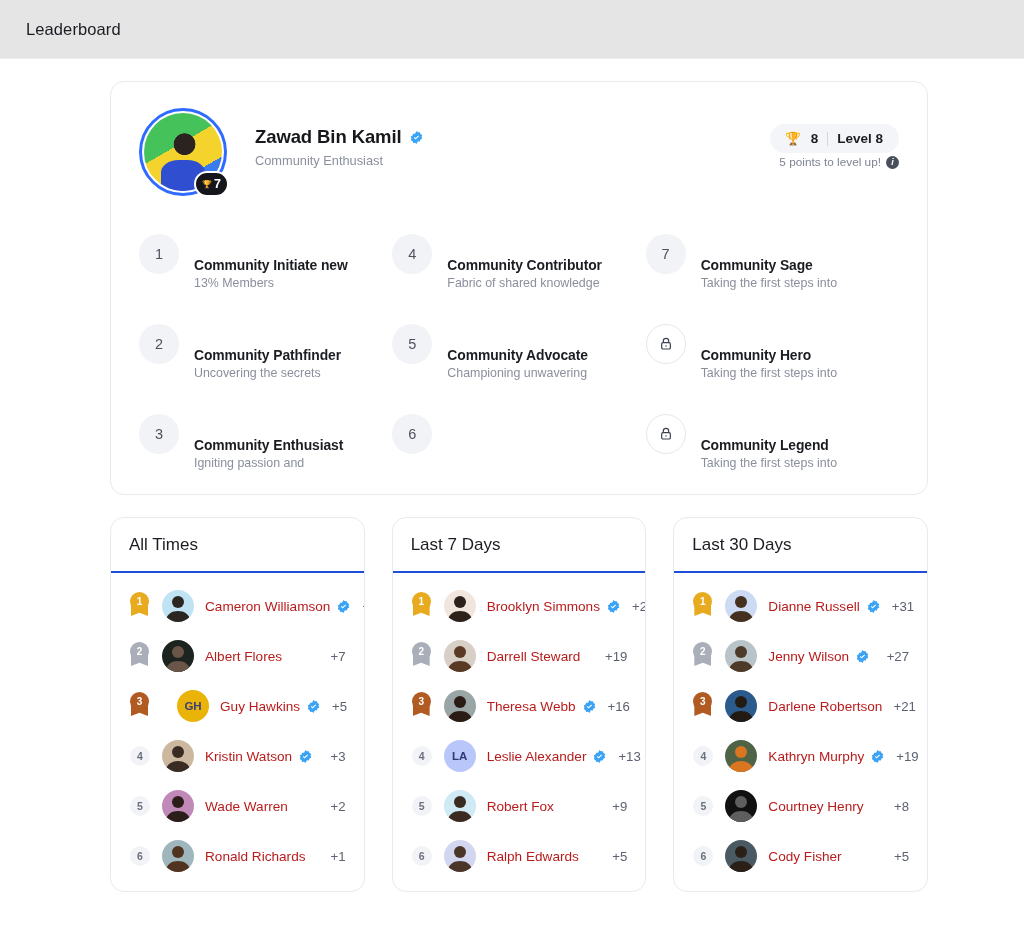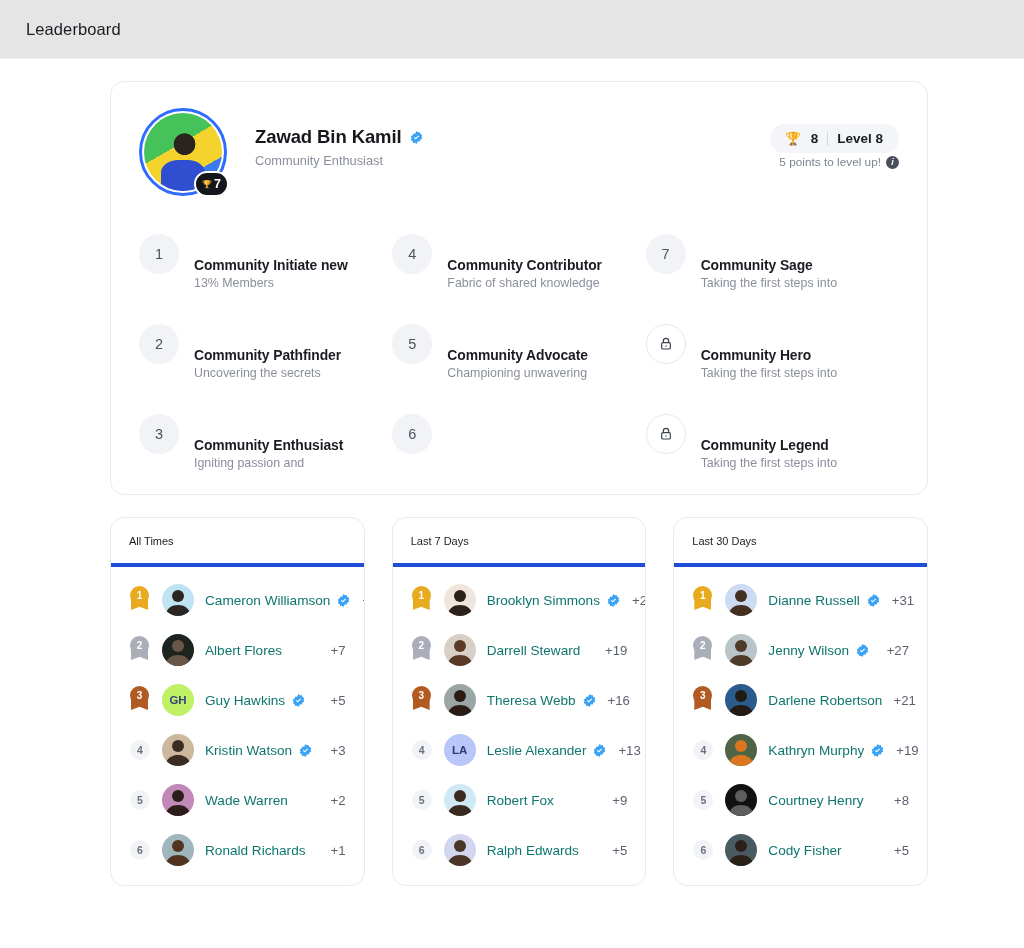--- a/index.html
+++ b/index.html
@@ -110,22 +110,22 @@
   .boards {
     margin-top: 22px;
     display: grid;
     grid-template-columns: repeat(3, 1fr);
     gap: 27px;
     padding-bottom: 26px;
   }
   .board { overflow: hidden; }
   .board-head {
     padding: 17px 18px 16px 18px;
-    border-bottom: 4px solid #1d4ed8;
-    font-size: 11px; font-weight: 400; color: #1b1d23;
+    border-bottom: 2px solid #1d4ed8;
+    font-size: 17px; font-weight: 400; color: #1b1d23;
   }
   .board-body { padding: 8px 0 10px 0; }
 
   .row { display: flex; align-items: center; padding: 9px 18px; gap: 11px; }
   .rank { width: 22px; flex: 0 0 22px; display: flex; justify-content: center; }
 
   .rank-plain {
     width: 20px; height: 20px; border-radius: 50%;
     background: #f2f3f7; color: #6b7080;
     font-size: 10.5px; font-weight: 600;
@@ -144,21 +144,21 @@
     clip-path: polygon(0 0, 100% 0, 100% 100%, 50% 70%, 0 100%);
   }
 
   .row-avatar {
     width: 32px; height: 32px; flex: 0 0 32px; border-radius: 50%;
     overflow: hidden; display: flex; align-items: center; justify-content: center;
     font-size: 11.5px; font-weight: 700;
   }
   .row-name {
     flex: 1 1 auto; display: flex; align-items: center; gap: 6px;
-    font-size: 13.6px; color: #0f766e; white-space: nowrap;
+    font-size: 13.6px; color: #b91c1c; white-space: nowrap;
   }
   .row-score { font-size: 13.2px; color: #5d6270; white-space: nowrap; }
 </style>
 </head>
 <body>
 
 <div class="topbar">
   <div class="topbar-title">Leaderboard</div>
 </div>
 
@@ -322,21 +322,21 @@
             </div>
             <div class="row-score">+7</div>
           </div>
           <div class="row">
             <div class="rank">
               <div class="medal">
                 <div class="medal-ribbon" style="background: rgb(177, 90, 34);"></div>
                 <div class="medal-circle" style="background: rgb(177, 90, 34);">3</div>
               </div>
             </div>
-            <div class="row-avatar" style="background: #bef264; color: rgb(57, 64, 122);">GH</div>
+            <div class="row-avatar" style="background: #eab308; color: rgb(57, 64, 122); margin-left: 15px;">GH</div>
             <div class="row-name">
               <span>Guy Hawkins</span>
               <svg viewBox="0 0 24 24" class="verified">
                 <path fill="#3ba3f5" d="M12 1.6l2.3 2.1 3.1-.3.9 3 2.8 1.4-1 3 1 3-2.8 1.4-.9 3-3.1-.3L12 22.4l-2.3-2.1-3.1.3-.9-3-2.8-1.4 1-3-1-3 2.8-1.4.9-3 3.1.3z"></path>
                 <path fill="#fff" d="M10.6 15.3l-2.9-2.9 1.2-1.2 1.7 1.7 4.3-4.3 1.2 1.2z"></path>
               </svg>
             </div>
             <div class="row-score">+5</div>
           </div>
           <div class="row">

